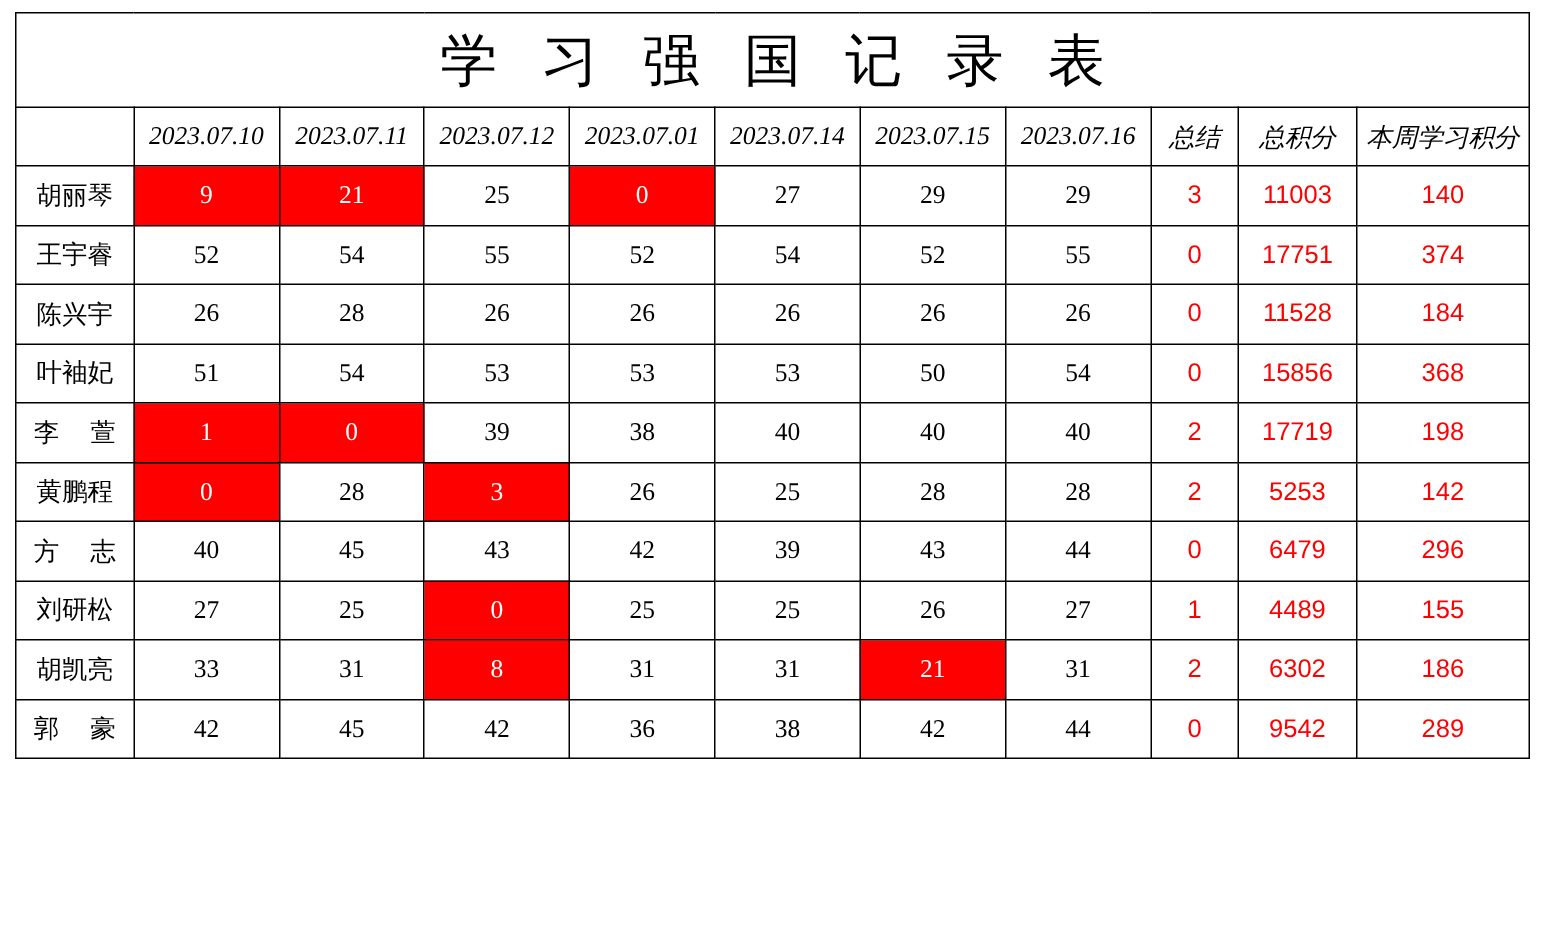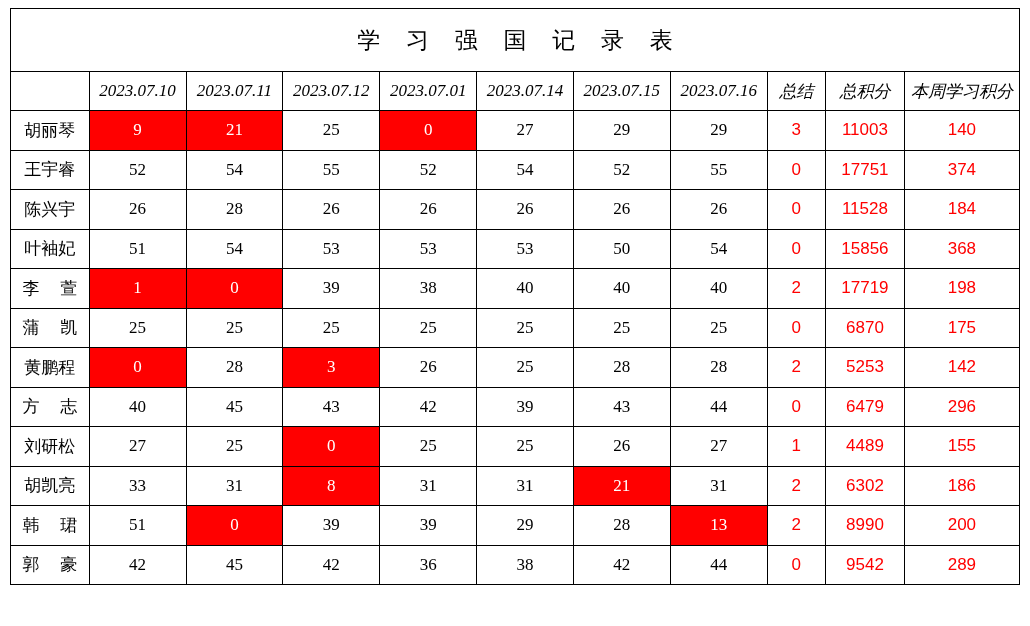--- a/index.html
+++ b/index.html
@@ -27,21 +27,21 @@
   }
   table.grid td, table.grid th {
     border: 1px solid #000;
     text-align: center;
     vertical-align: middle;
     font-weight: normal;
     padding: 0;
   }
   .title-cell {
     height: 62px;
-    font-size: 23px;
+    font-size: 38px;
     letter-spacing: 10px;
     font-weight: bold;
     font-family: "Liberation Serif", "DejaVu Serif", serif;
     text-indent: 10px;
   }
   .hdr {
     height: 38px;
     font-size: 17px;
     font-family: "Liberation Serif", "DejaVu Serif", serif;
     font-style: italic;
@@ -178,33 +178,20 @@
         <td class="row-cell">39</td>
         <td class="row-cell">38</td>
         <td class="row-cell">40</td>
         <td class="row-cell">40</td>
         <td class="row-cell">40</td>
         <td class="row-cell red-bold">2</td>
         <td class="row-cell red-bold">17719</td>
         <td class="row-cell red-bold">198</td>
       </tr>
       <tr>
-        <td class="row-cell name-cell name-spaced">蒲 凯</td>
-        <td class="row-cell">25</td>
-        <td class="row-cell">25</td>
-        <td class="row-cell">25</td>
-        <td class="row-cell">25</td>
-        <td class="row-cell">25</td>
-        <td class="row-cell">25</td>
-        <td class="row-cell">25</td>
-        <td class="row-cell red-bold">0</td>
-        <td class="row-cell red-bold">6870</td>
-        <td class="row-cell red-bold">175</td>
-      </tr>
-      <tr>
         <td class="row-cell name-cell">黄鹏程</td>
         <td class="row-cell flag">0</td>
         <td class="row-cell">28</td>
         <td class="row-cell flag">3</td>
         <td class="row-cell">26</td>
         <td class="row-cell">25</td>
         <td class="row-cell">28</td>
         <td class="row-cell">28</td>
         <td class="row-cell red-bold">2</td>
         <td class="row-cell red-bold">5253</td>
@@ -241,33 +228,20 @@
         <td class="row-cell">33</td>
         <td class="row-cell">31</td>
         <td class="row-cell flag">8</td>
         <td class="row-cell">31</td>
         <td class="row-cell">31</td>
         <td class="row-cell flag">21</td>
         <td class="row-cell">31</td>
         <td class="row-cell red-bold">2</td>
         <td class="row-cell red-bold">6302</td>
         <td class="row-cell red-bold">186</td>
-      </tr>
-      <tr>
-        <td class="row-cell name-cell name-spaced">韩 珺</td>
-        <td class="row-cell">51</td>
-        <td class="row-cell flag">0</td>
-        <td class="row-cell">39</td>
-        <td class="row-cell">39</td>
-        <td class="row-cell">29</td>
-        <td class="row-cell">28</td>
-        <td class="row-cell flag">13</td>
-        <td class="row-cell red-bold">2</td>
-        <td class="row-cell red-bold">8990</td>
-        <td class="row-cell red-bold">200</td>
       </tr>
       <tr>
         <td class="row-cell name-cell name-spaced">郭 豪</td>
         <td class="row-cell">42</td>
         <td class="row-cell">45</td>
         <td class="row-cell">42</td>
         <td class="row-cell">36</td>
         <td class="row-cell">38</td>
         <td class="row-cell">42</td>
         <td class="row-cell">44</td>

